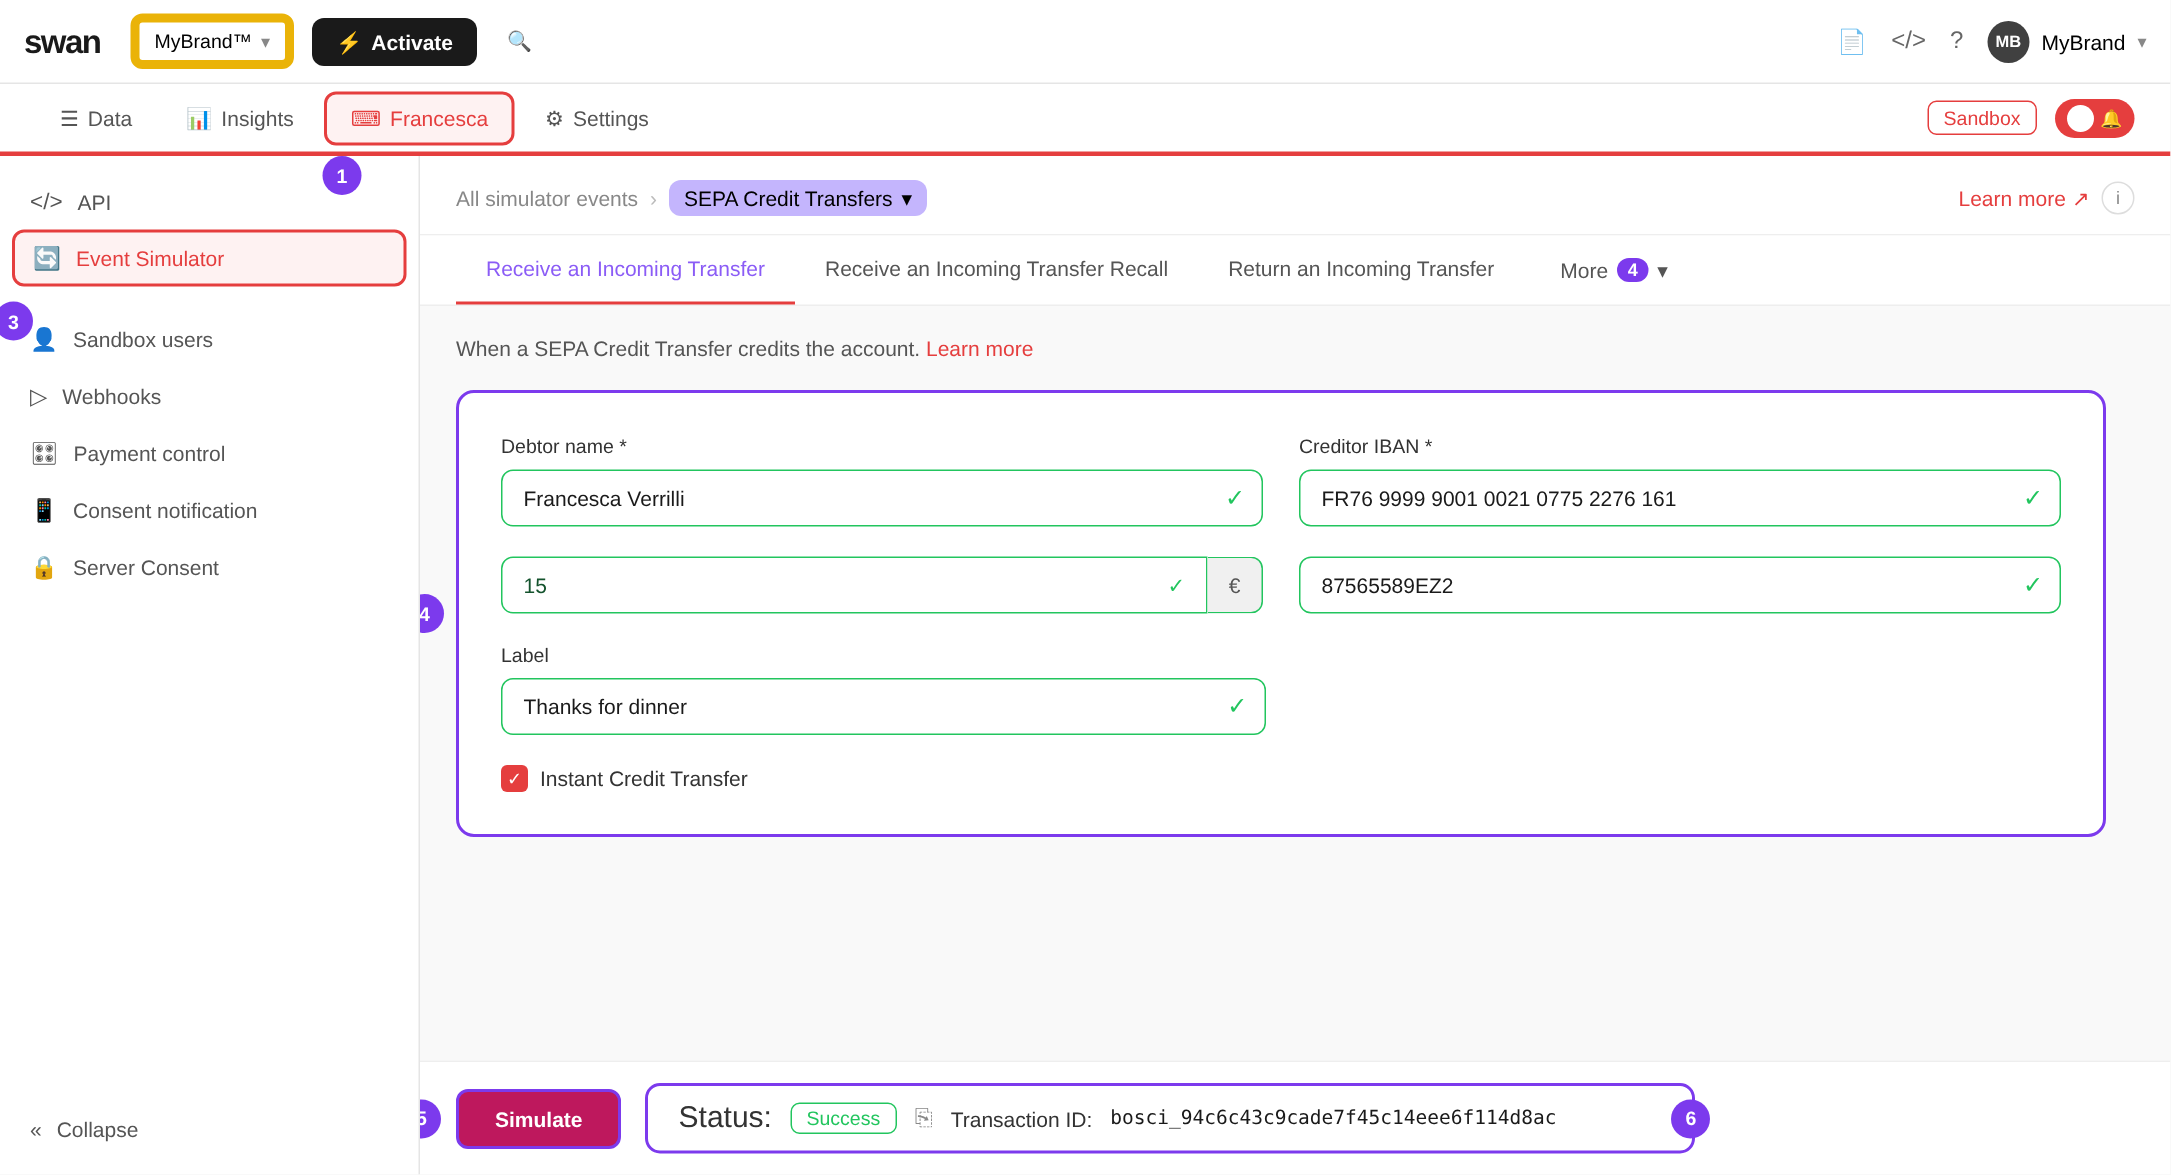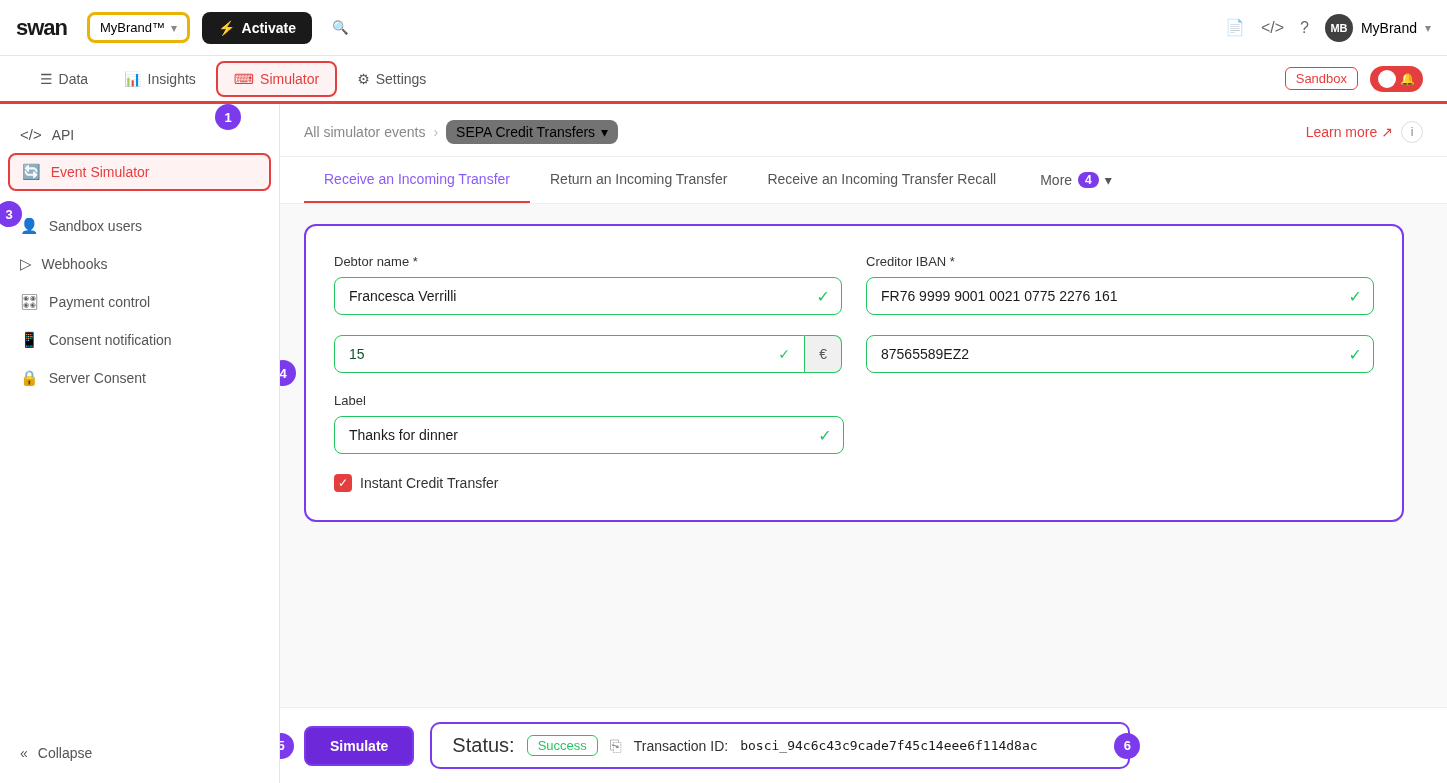--- a/index.html
+++ b/index.html
@@ -5,21 +5,21 @@
     * { box-sizing: border-box; margin: 0; padding: 0; font-family: -apple-system, BlinkMacSystemFont, 'Segoe UI', sans-serif; }
     body { background: #f5f5f5; width: 1447px; height: 783px; overflow: hidden; font-size: 14px; }
 
     
     .top-nav {
       display: flex; align-items: center; height: 56px; background: #fff;
       border-bottom: 1px solid #e5e5e5; padding: 0 16px; gap: 12px;
     }
     .swan-logo { font-size: 22px; font-weight: 700; color: #1a1a1a; letter-spacing: -1px; margin-right: 8px; }
     .brand-selector {
-      display: flex; align-items: center; gap: 6px; border: 3px solid #eab308;
+      display: flex; align-items: center; gap: 6px; border: 6px solid #eab308;
       border-radius: 8px; padding: 5px 10px; cursor: pointer; background: #fff; font-size: 13px;
     }
     .brand-selector span { font-weight: 500; }
     .activate-btn {
       display: flex; align-items: center; gap: 6px; background: #1a1a1a; color: #fff;
       border: none; border-radius: 8px; padding: 8px 16px; cursor: pointer; font-size: 14px; font-weight: 600;
     }
     .activate-btn .lightning { color: #f59e0b; }
     .search-icon-btn { background: none; border: none; cursor: pointer; color: #888; padding: 8px; }
     .nav-spacer { flex: 1; }
@@ -73,21 +73,21 @@
     .content-area { flex: 1; overflow-y: auto; background: #f9f9f9; display: flex; flex-direction: column; }
 
     
     .breadcrumb-bar {
       display: flex; align-items: center; gap: 8px; padding: 16px 24px 12px;
       background: #fff; border-bottom: 1px solid #eee;
     }
     .breadcrumb-link { color: #888; font-size: 14px; cursor: pointer; }
     .breadcrumb-separator { color: #bbb; }
     .breadcrumb-current {
-      display: flex; align-items: center; gap: 6px; background: #737373;
+      display: flex; align-items: center; gap: 6px; background: #c4b5fd;
       border-radius: 8px; padding: 4px 10px; font-size: 14px; cursor: pointer;
     }
     .breadcrumb-spacer { flex: 1; }
     .learn-more-link { color: #e53e3e; font-size: 14px; cursor: pointer; display: flex; align-items: center; gap: 4px; }
     .info-icon { width: 22px; height: 22px; border: 1px solid #ddd; border-radius: 50%; display: flex; align-items: center; justify-content: center; font-size: 12px; color: #888; cursor: pointer; }
 
     
     .sub-tabs {
       display: flex; align-items: center; background: #fff; padding: 0 24px;
       border-bottom: 1px solid #eee; gap: 0;
@@ -137,21 +137,21 @@
     }
     .checkbox-check { color: #fff; font-size: 12px; }
     .checkbox-label { font-size: 14px; color: #333; }
 
     
     .bottom-bar {
       display: flex; align-items: center; gap: 16px; padding: 14px 24px;
       background: #fff; border-top: 1px solid #eee; position: relative;
     }
     .simulate-btn {
-      background: #6d28d9; color: #fff; border: none; border-radius: 8px;
+      background: #be185d; color: #fff; border: none; border-radius: 8px;
       padding: 10px 24px; font-size: 14px; font-weight: 600; cursor: pointer;
       border: 2px solid #7c3aed;
     }
     .status-panel {
       display: flex; align-items: center; gap: 12px; border: 2px solid #7c3aed;
       border-radius: 10px; padding: 10px 20px; background: #fff; flex: 1; max-width: 700px;
     }
     .status-label { font-size: 20px; color: #333; }
     .status-badge-success {
       border: 1px solid #22c55e; color: #22c55e; border-radius: 6px;
@@ -204,21 +204,21 @@
   <button class="nav-tab">
     <span class="nav-tab-icon">☰</span>
     <span>Data</span>
   </button>
   <button class="nav-tab">
     <span class="nav-tab-icon">📊</span>
     <span>Insights</span>
   </button>
   <button class="nav-tab active">
     <span class="nav-tab-icon">⌨</span>
-    <span>Simulator</span>
+    <span>Francesca</span>
   </button>
   <button class="nav-tab">
     <span class="nav-tab-icon">⚙</span>
     <span>Settings</span>
   </button>
   <div class="nav-spacer"></div>
   <div class="sandbox-badge">Sandbox</div>
   <div class="sandbox-toggle" style="margin-left:8px;">
     <div class="toggle-dot"></div>
     <span class="toggle-icon">🔔</span>
@@ -280,30 +280,33 @@
       <div class="breadcrumb-spacer"></div>
       <a class="learn-more-link">
         <span>Learn more</span>
         <span>↗</span>
       </a>
       <div class="info-icon">i</div>
     </div>
 
     <div class="sub-tabs">
       <button class="sub-tab active">Receive an Incoming Transfer</button>
+      <button class="sub-tab">Receive an Incoming Transfer Recall</button>
       <button class="sub-tab">Return an Incoming Transfer</button>
-      <button class="sub-tab">Receive an Incoming Transfer Recall</button>
       <button class="sub-tab-more">
         <span>More</span>
         <span class="more-badge">4</span>
         <span>▾</span>
       </button>
     </div>
 
     <div class="form-section">
+      <p class="form-description">
+        <span>When a SEPA Credit Transfer credits the account.</span> <a class="learn-more-inline">Learn more</a>
+      </p>
 
       <div class="form-card circle-4-wrapper" style="position:relative;">
 
         <div class="step-circle" style="position:absolute; left:-36px; top:50%; transform:translateY(-50%);">4</div>
 
         <div class="form-row">
           <div class="form-group">
             <label class="form-label">Debtor name *</label>
             <div class="form-input-wrapper">
               <input type="text" class="form-input" value="Francesca Verrilli" style="">

